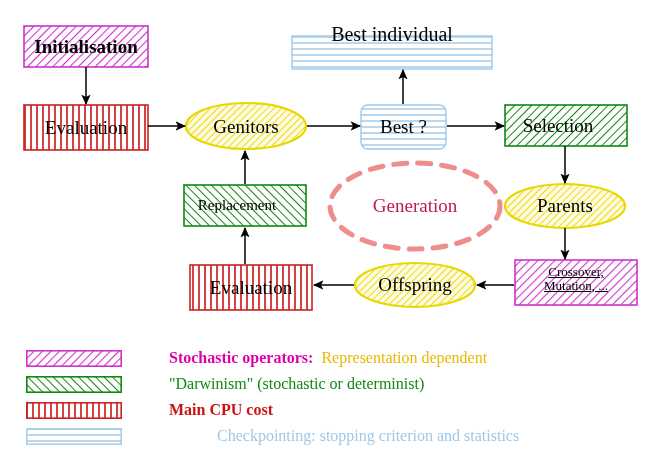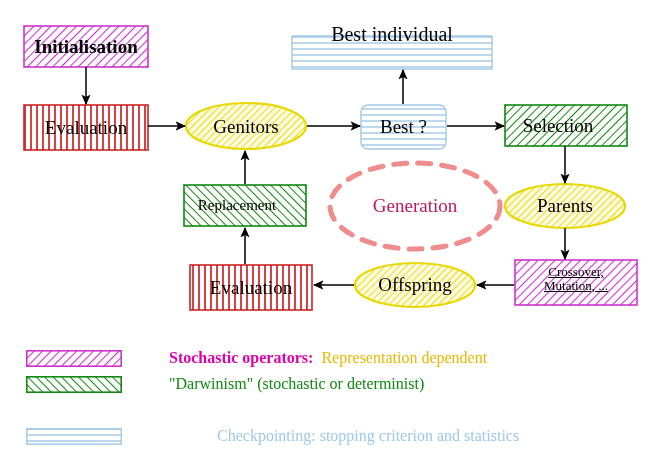--- a/index.html
+++ b/index.html
@@ -165,20 +165,30 @@
     <div class="leg-sw">
       <svg width="96" height="17" xmlns="http://www.w3.org/2000/svg">
         <rect x="0.8" y="0.8" width="94.4" height="15.4" fill="url(#p-grn2)" stroke="#118811" stroke-width="1.6"></rect>
       </svg>
     </div>
     <div class="leg-text">
       <span class="leg-a" style="color:#118811;">"Darwinism" (stochastic or determinist)</span>
     </div>
   </div>
 
+  <div class="leg-row leg-r2">
+    <div class="leg-sw">
+      <svg width="96" height="17" xmlns="http://www.w3.org/2000/svg">
+        <rect x="0.8" y="0.8" width="94.4" height="15.4" fill="url(#p-red)" stroke="#cc2222" stroke-width="1.6"></rect>
+      </svg>
+    </div>
+    <div class="leg-text">
+      <span class="leg-a" style="color:#cc1111;font-weight:bold;">Main CPU cost</span>
+    </div>
+  </div>
 
   <div class="leg-row leg-r3">
     <div class="leg-sw">
       <svg width="96" height="17" xmlns="http://www.w3.org/2000/svg">
         <rect x="0.8" y="0.8" width="94.4" height="15.4" fill="url(#p-blu)" stroke="#9fc8e8" stroke-width="1.4"></rect>
       </svg>
     </div>
     <div class="leg-text">
       <span class="leg-a" style="color:#9fc8e8;margin-left:48px;">Checkpointing: stopping criterion and statistics</span>
     </div>

